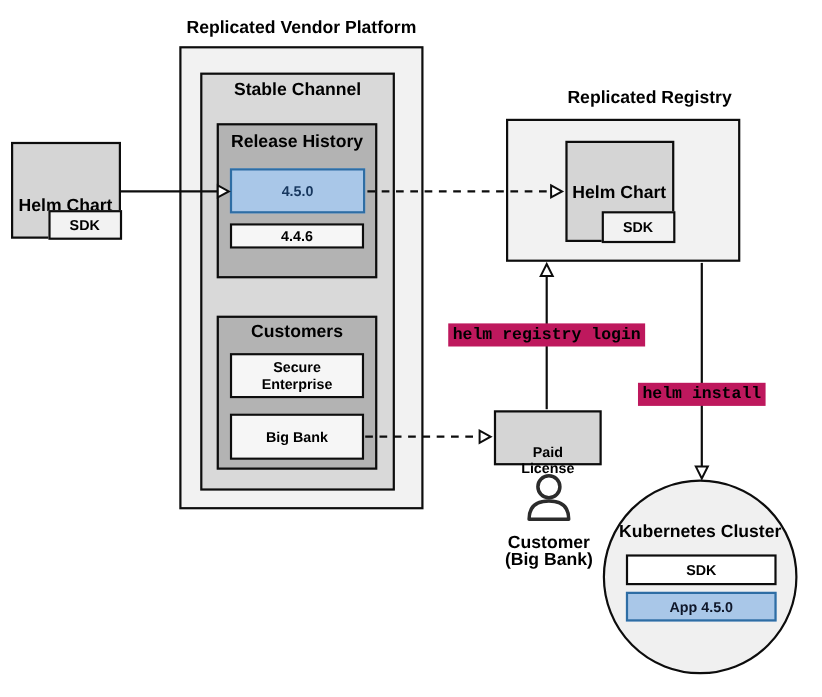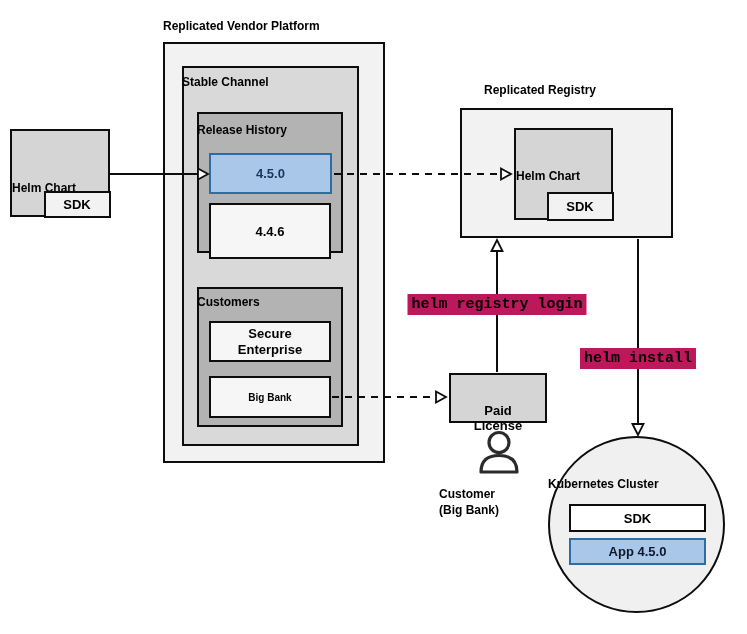--- a/index.html
+++ b/index.html
@@ -2,21 +2,21 @@
 <html><head>
 <meta charset="utf-8">
 <style>
   html,body{margin:0;padding:0;background:#ffffff;}
   .canvas{
     position:relative;width:747px;height:634px;background:#ffffff;overflow:hidden;
     font-family:"Liberation Sans",sans-serif;font-weight:bold;color:#000;
   }
   .box{position:absolute;box-sizing:border-box;border:2px solid #0d0d0d;}
   .b25{border-width:2.5px;}
-  .lbl{position:absolute;font-size:12px;line-height:16px;white-space:nowrap;}
+  .lbl{position:absolute;text-align:center;font-size:16px;line-height:16px;white-space:nowrap;}
   .center-flex{display:flex;align-items:center;justify-content:center;text-align:center;}
   .fill-lightest{background:#f2f2f2;}
   .fill-light{background:#d9d9d9;}
   .fill-dark{background:#b3b3b3;}
   .fill-white-ish{background:#f6f6f6;}
   .fill-mid{background:#d5d5d5;}
   .blue-box{background:#a9c7e8;border-color:#2e6da4;color:#17375e;}
   .mono-label{
     position:absolute;z-index:6;background:#be185d;padding:2px 4px;
     font-family:"Liberation Mono",monospace;font-weight:bold;font-size:15px;
@@ -40,32 +40,32 @@
   <div class="box fill-light" style="left:182px;top:66px;width:177px;height:380px;"></div>
   <div class="lbl" style="left:182px;top:74px;width:177px;">Stable Channel</div>
 
   <div class="box fill-dark" style="left:197px;top:112px;width:146px;height:141px;"></div>
   <div class="lbl" style="left:197px;top:122px;width:146px;">Release History</div>
 
   <div class="box b25 blue-box center-flex" style="left:209px;top:153px;width:123px;height:41px;font-size:13px;">
     <span>4.5.0</span>
   </div>
 
-  <div class="box b25 fill-white-ish center-flex" style="left:209px;top:203px;width:122px;height:56px;font-size:13px;">
+  <div class="box b25 fill-white-ish center-flex" style="left:209px;top:203px;width:122px;height:23px;font-size:13px;">
     <span>4.4.6</span>
   </div>
 
   <div class="box fill-dark" style="left:197px;top:287px;width:146px;height:140px;"></div>
   <div class="lbl" style="left:197px;top:294px;width:146px;">Customers</div>
 
   <div class="box b25 fill-white-ish center-flex" style="left:209px;top:321px;width:122px;height:41px;font-size:13px;">
     <span class="wrap" style="width:80px;">Secure Enterprise</span>
   </div>
 
-  <div class="box b25 fill-white-ish center-flex" style="left:209px;top:376px;width:122px;height:42px;font-size:10px;">
+  <div class="box b25 fill-white-ish center-flex" style="left:209px;top:376px;width:122px;height:42px;font-size:13px;">
     <span>Big Bank</span>
   </div>
 
   <div class="box b25 fill-mid" style="left:10px;top:129px;width:100px;height:88px;">
     <div class="lbl" style="left:0;top:49px;width:95px;">Helm Chart</div>
     <div class="box b25 fill-lightest center-flex" style="right:-2.5px;bottom:-2.5px;width:67px;height:27px;font-size:13px;">
       <span>SDK</span>
     </div>
   </div>
 

